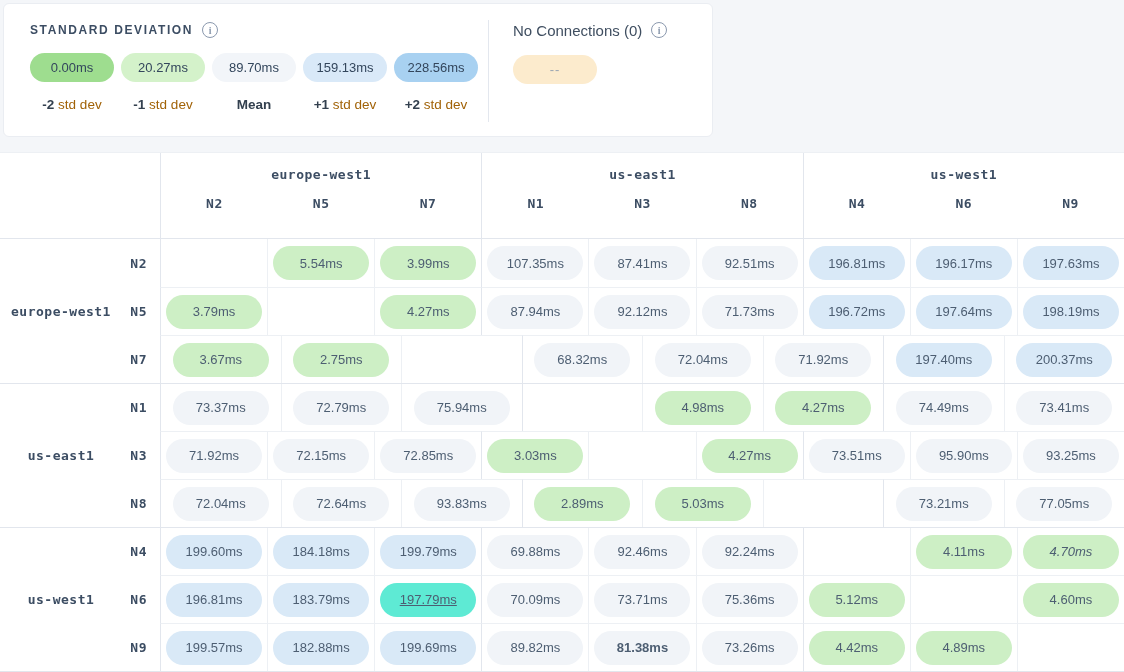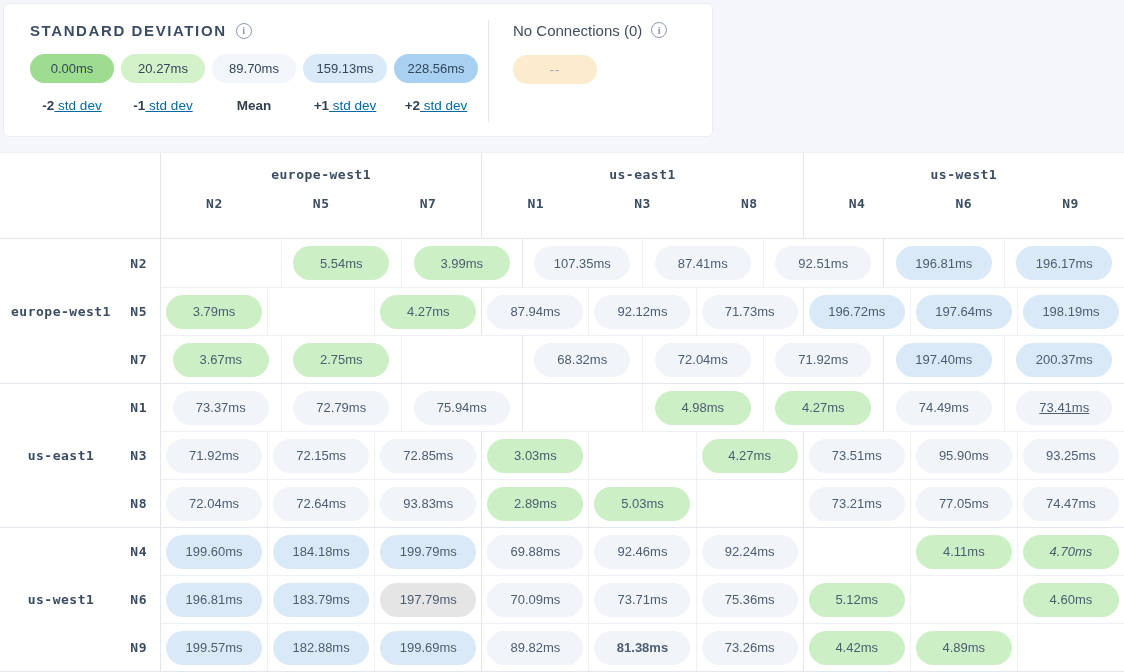--- a/index.html
+++ b/index.html
@@ -19,21 +19,21 @@
     border:1px solid #eaedf2;
     border-radius:6px;
     display:flex;
   }
   .legend-left { width:484px; padding:18px 0 0 26px; }
   .legend-divider { width:1px; background:#e3e7ee; margin:16px 0 14px 0; }
   .legend-right { flex:1; padding:18px 0 0 24px; }
 
   .legend-title-row { display:flex; align-items:center; gap:9px; }
   .legend-title {
-    font-size:15px; font-weight:bold; letter-spacing:1.6px;
+    font-size:12px; font-weight:bold; letter-spacing:1.6px;
     color:#3c4d63;
   }
   .info-icon {
     width:16px; height:16px; border-radius:50%;
     border:1.5px solid #8n;
     border:1.5px solid #8b99ae;
     color:#8b99ae; font-size:10px; font-weight:bold;
     display:inline-flex; align-items:center; justify-content:center;
     font-family:"Liberation Serif", serif;
     cursor:pointer;
@@ -41,21 +41,21 @@
 
   .legend-items { display:flex; gap:7px; margin-top:15px; }
   .legend-item { width:84px; display:flex; flex-direction:column; align-items:center; }
   .legend-pill {
     width:84px; height:29px; border-radius:15px;
     display:flex; align-items:center; justify-content:center;
     font-size:13px; color:#33465c;
   }
   .legend-label { margin-top:15px; font-size:13.5px; white-space:nowrap; }
   .legend-label .b { font-weight:bold; color:#33404f; }
-  .legend-label .r { color:#0369a1;text-decoration:underline; }
+  .legend-label .r { color:#a16207; }
 
   .noconn-title-row { display:flex; align-items:flex-start; gap:9px; }
   .noconn-label { font-size:15px; color:#3f4e60; }
   .noconn-pill {
     margin-top:16px;
     width:84px; height:29px; border-radius:15px;
     display:flex; align-items:center; justify-content:center;
     font-size:13px; color:#9aa5b2; letter-spacing:1px;
   }
 
@@ -206,20 +206,23 @@
         </div>
         <div class="mx-cell">
           <span class="pill" style="background: rgb(241, 244, 248);">92.51ms</span>
         </div>
         <div class="mx-cell gstart">
           <span class="pill" style="background: rgb(217, 233, 247);">196.81ms</span>
         </div>
         <div class="mx-cell">
           <span class="pill" style="background: rgb(217, 233, 247);">196.17ms</span>
         </div>
+        <div class="mx-cell">
+          <span class="pill" style="background: rgb(217, 233, 247);">197.63ms</span>
+        </div>
       </div>
       <div class="mx-row inner-row">
         <div class="mx-rowlabel">
           <span class="mx-region-label">europe-west1</span>
           <span class="mx-node-label">N5</span>
         </div>
         <div class="mx-cell gstart">
           <span class="pill" style="background: rgb(205, 239, 197);">3.79ms</span>
         </div>
         <div class="mx-cell"></div>
@@ -289,21 +292,21 @@
         <div class="mx-cell">
           <span class="pill" style="background: rgb(205, 239, 197);">4.98ms</span>
         </div>
         <div class="mx-cell">
           <span class="pill" style="background: rgb(205, 239, 197);">4.27ms</span>
         </div>
         <div class="mx-cell gstart">
           <span class="pill" style="background: rgb(241, 244, 248);">74.49ms</span>
         </div>
         <div class="mx-cell">
-          <span class="pill" style="background: rgb(241, 244, 248); text-decoration: underline;">73.41ms</span>
+          <span class="pill" style="background: rgb(241, 244, 248);">73.41ms</span>
         </div>
       </div>
       <div class="mx-row inner-row">
         <div class="mx-rowlabel">
           <span class="mx-region-label">us-east1</span>
           <span class="mx-node-label">N3</span>
         </div>
         <div class="mx-cell gstart">
           <span class="pill" style="background: rgb(241, 244, 248);">71.92ms</span>
         </div>
@@ -349,23 +352,20 @@
         <div class="mx-cell">
           <span class="pill" style="background: rgb(205, 239, 197);">5.03ms</span>
         </div>
         <div class="mx-cell"></div>
         <div class="mx-cell gstart">
           <span class="pill" style="background: rgb(241, 244, 248);">73.21ms</span>
         </div>
         <div class="mx-cell">
           <span class="pill" style="background: rgb(241, 244, 248);">77.05ms</span>
         </div>
-        <div class="mx-cell">
-          <span class="pill" style="background: rgb(241, 244, 248);">74.47ms</span>
-        </div>
       </div>
       <div class="mx-row group-start">
         <div class="mx-rowlabel">
           <span class="mx-node-label">N4</span>
         </div>
         <div class="mx-cell gstart">
           <span class="pill" style="background: rgb(217, 233, 247);">199.60ms</span>
         </div>
         <div class="mx-cell">
           <span class="pill" style="background: rgb(217, 233, 247);">184.18ms</span>
@@ -395,21 +395,21 @@
           <span class="mx-region-label">us-west1</span>
           <span class="mx-node-label">N6</span>
         </div>
         <div class="mx-cell gstart">
           <span class="pill" style="background: rgb(217, 233, 247);">196.81ms</span>
         </div>
         <div class="mx-cell">
           <span class="pill" style="background: rgb(217, 233, 247);">183.79ms</span>
         </div>
         <div class="mx-cell">
-          <span class="pill" style="background: #e5e5e5;">197.79ms</span>
+          <span class="pill" style="background: #5eead4; text-decoration: underline;">197.79ms</span>
         </div>
         <div class="mx-cell gstart">
           <span class="pill" style="background: rgb(241, 244, 248);">70.09ms</span>
         </div>
         <div class="mx-cell">
           <span class="pill" style="background: rgb(241, 244, 248);">73.71ms</span>
         </div>
         <div class="mx-cell">
           <span class="pill" style="background: rgb(241, 244, 248);">75.36ms</span>
         </div>

